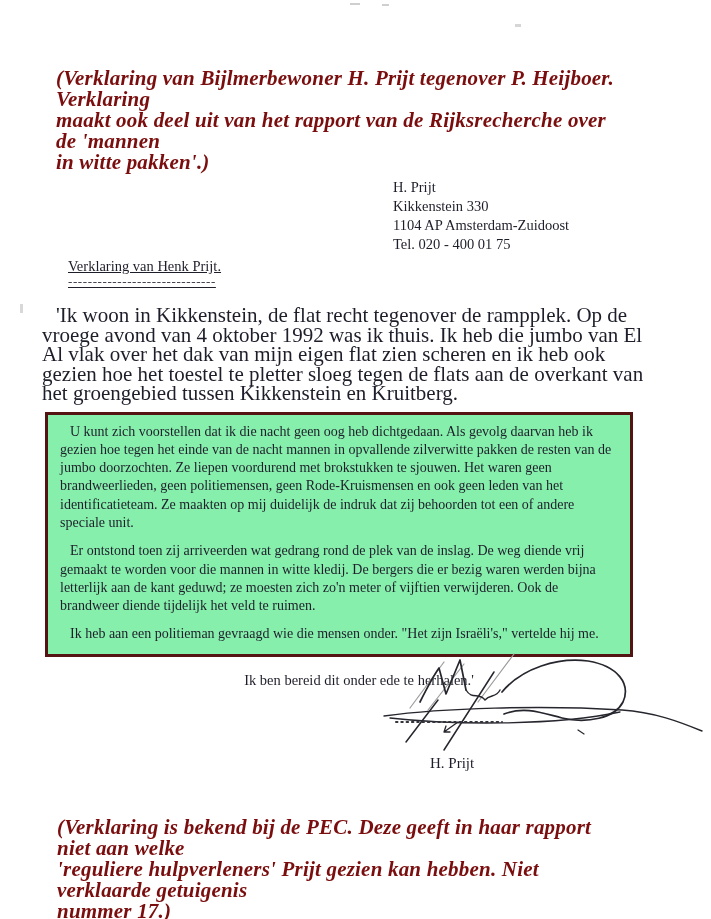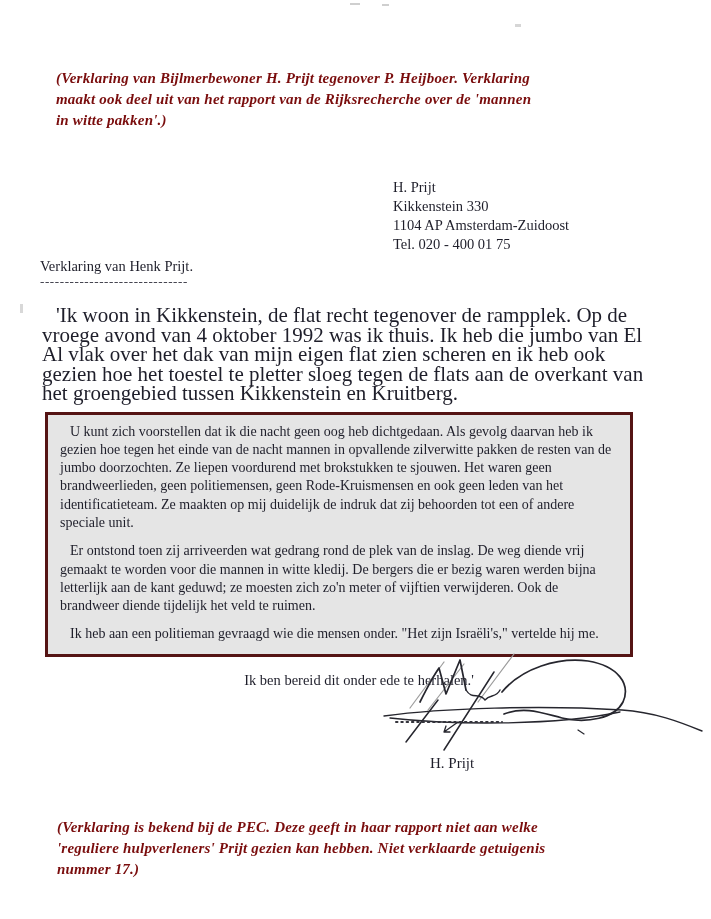--- a/index.html
+++ b/index.html
@@ -15,47 +15,47 @@
   .speck{position:absolute;background:#cfcfcf;}
   .speck.s1{left:350px;top:3px;width:10px;height:2px;}
   .speck.s2{left:382px;top:4px;width:7px;height:2px;}
   .speck.s3{left:515px;top:24px;width:6px;height:3px;background:#d6d6d6;}
   .speck.s4{left:20px;top:304px;width:3px;height:9px;background:#d8d8d8;}
 
   .annotation{
     position:absolute;
     font-weight:bold;font-style:italic;
     color:#7a0d0d;
-    font-size:15px;line-height:21px;
+    font-size:21px;line-height:21px;
     white-space:pre-line;
     letter-spacing:0.2px;
   }
   .annotation.top{left:56px;top:68px;width:560px;}
   .address{
     position:absolute;left:393px;top:178px;
     font-size:14.5px;line-height:19px;
     white-space:pre-line;
   }
-  .heading-wrap{position:absolute;left:40px;top:257px;}
+  .heading-wrap{position:absolute;left:68px;top:257px;text-decoration:underline;}
   .heading{font-size:14.5px;line-height:18px;}
   .dashes{
     font-size:13px;line-height:10px;margin-top:2px;
     letter-spacing:0.6px;color:#3a3a46;
   }
   .main{position:absolute;left:42px;top:306px;width:622px;}
   .intro{
     margin:0;font-size:21px;line-height:19.5px;
     text-indent:14px;
   }
   .box{
     margin:8px 0 0 3px;
     width:588px;box-sizing:border-box;
     border:3px solid #551414;
     padding:8px 12px 10px 12px;
-    background:#e5e5e5;
+    background:#86efac;
   }
   .box p{
     margin:0 0 10px 0;
     font-size:14px;line-height:18.3px;
     text-indent:10px;
   }
   .box p.last{margin-bottom:0;}
   .sig-row{position:relative;height:122px;margin-top:8px;}
   .closing{margin:4px;padding-top:6px;margin-left:16px;font-size:14.5px;line-height:19px;text-align:center;}
   .sig{position:absolute;left:340px;top:-16px;width:330px;height:122px;}

